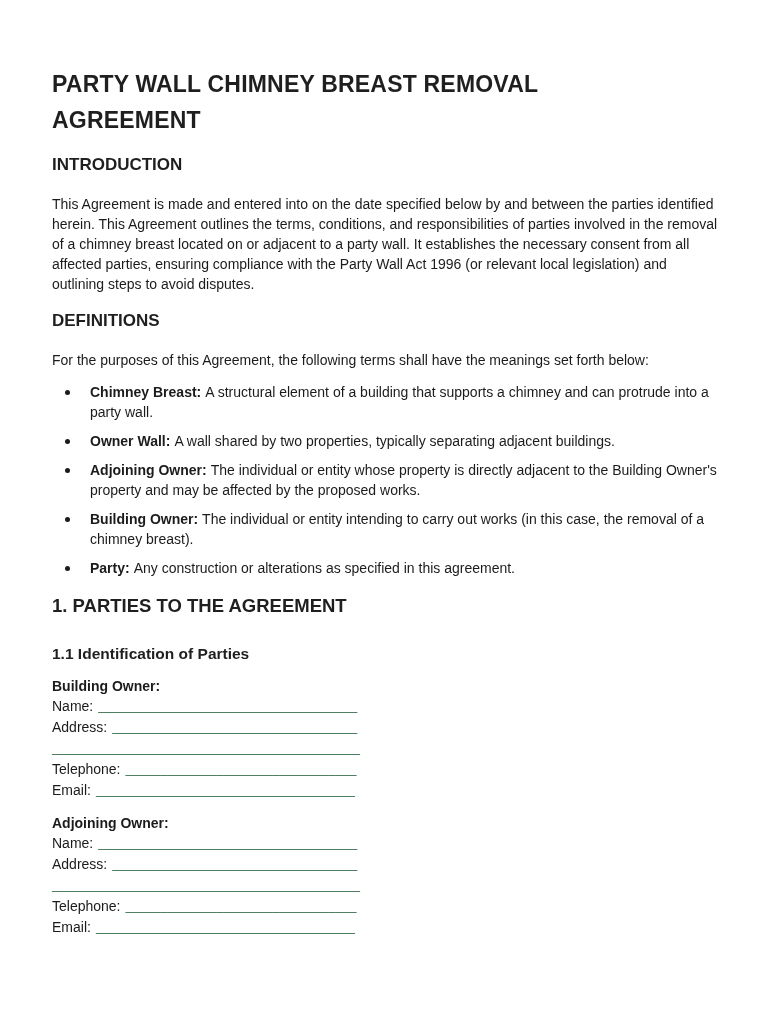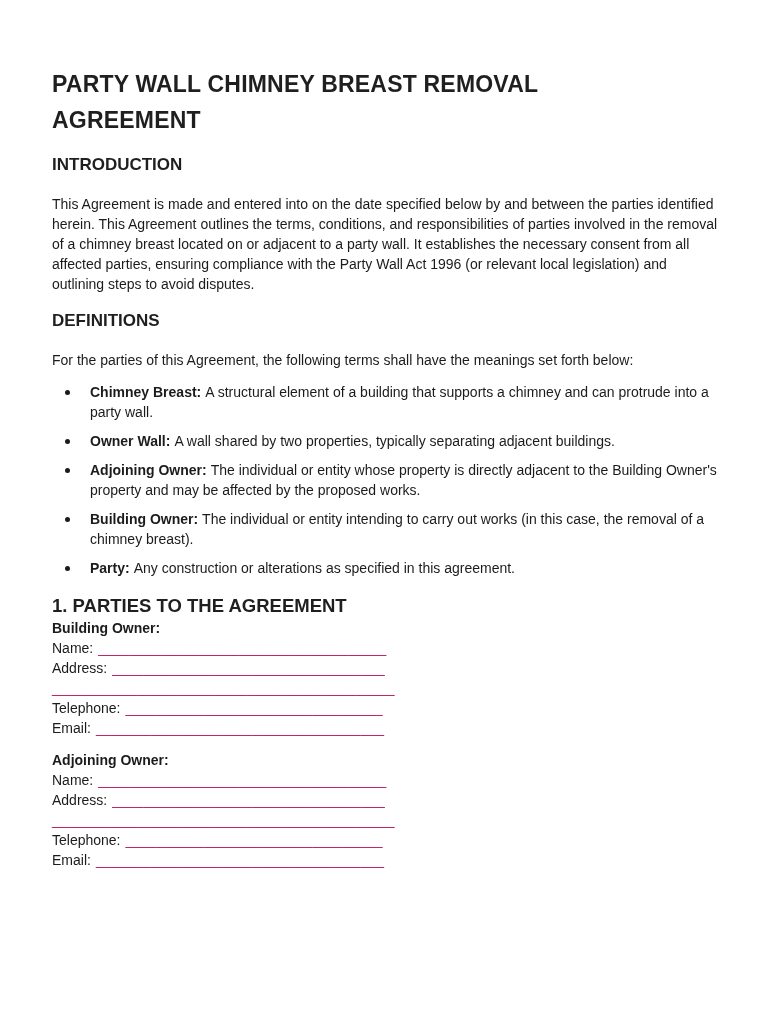--- a/index.html
+++ b/index.html
@@ -80,35 +80,36 @@
     font-size: 14px;
     line-height: 20px;
   }
   .owner-block + .owner-block { margin-top: 12px; }
   .owner-title { font-weight: 700; }
   .field-row { white-space: nowrap; }
   .field-label { margin-right: 5px; }
   .field-label:empty { margin-right: 0; }
   .field-line {
     letter-spacing: 0;
-    color: #be185d;
+    color: #14532d;
+    font-family: Liberation Serif, serif;
   }
 </style>
 </head>
 <body>
 
 <div class="page">
 
   <h1 class="doc-title">PARTY WALL CHIMNEY BREAST REMOVAL AGREEMENT</h1>
 
   <h2 class="section-heading first">INTRODUCTION</h2>
   <p class="body-text">This Agreement is made and entered into on the date specified below by and between the parties identified herein. This Agreement outlines the terms, conditions, and responsibilities of parties involved in the removal of a chimney breast located on or adjacent to a party wall. It establishes the necessary consent from all affected parties, ensuring compliance with the Party Wall Act 1996 (or relevant local legislation) and outlining steps to avoid disputes.</p>
 
   <h2 class="section-heading">DEFINITIONS</h2>
-  <p class="body-text defs-intro">For the parties of this Agreement, the following terms shall have the meanings set forth below:</p>
+  <p class="body-text defs-intro">For the purposes of this Agreement, the following terms shall have the meanings set forth below:</p>
 
   <ul class="definitions-list">
     <li>
       <span class="bullet-dot"></span>
       <span class="term">Chimney Breast:</span><span class="def">A structural element of a building that supports a chimney and can protrude into a party wall.</span>
     </li>
     <li>
       <span class="bullet-dot"></span>
       <span class="term">Owner Wall:</span><span class="def">A wall shared by two properties, typically separating adjacent buildings.</span>
     </li>
@@ -120,20 +121,21 @@
       <span class="bullet-dot"></span>
       <span class="term">Building Owner:</span><span class="def">The individual or entity intending to carry out works (in this case, the removal of a chimney breast).</span>
     </li>
     <li>
       <span class="bullet-dot"></span>
       <span class="term">Party:</span><span class="def">Any construction or alterations as specified in this agreement.</span>
     </li>
   </ul>
 
   <h2 class="section-heading numbered">1. PARTIES TO THE AGREEMENT</h2>
+  <h3 class="subsection-heading">1.1 Identification of Parties</h3>
 
   <div class="owner-block">
     <div class="owner-title">Building Owner:</div>
     <div class="field-row">
       <span class="field-label">Name:</span><span class="field-line">_____________________________________</span>
     </div>
     <div class="field-row">
       <span class="field-label">Address:</span><span class="field-line">___________________________________</span>
     </div>
     <div class="field-row">

